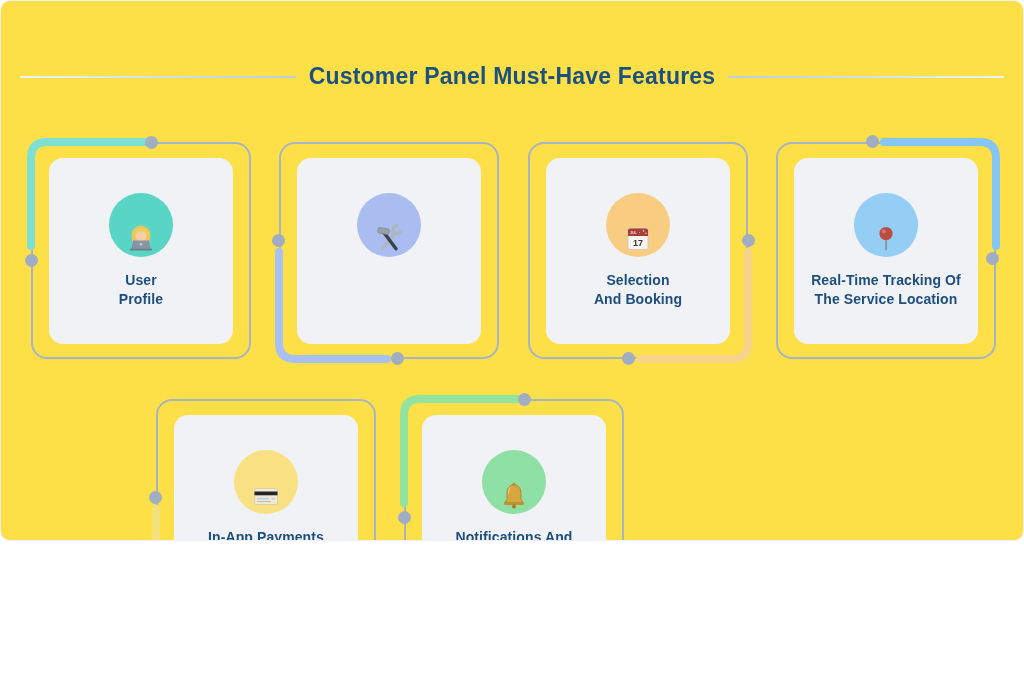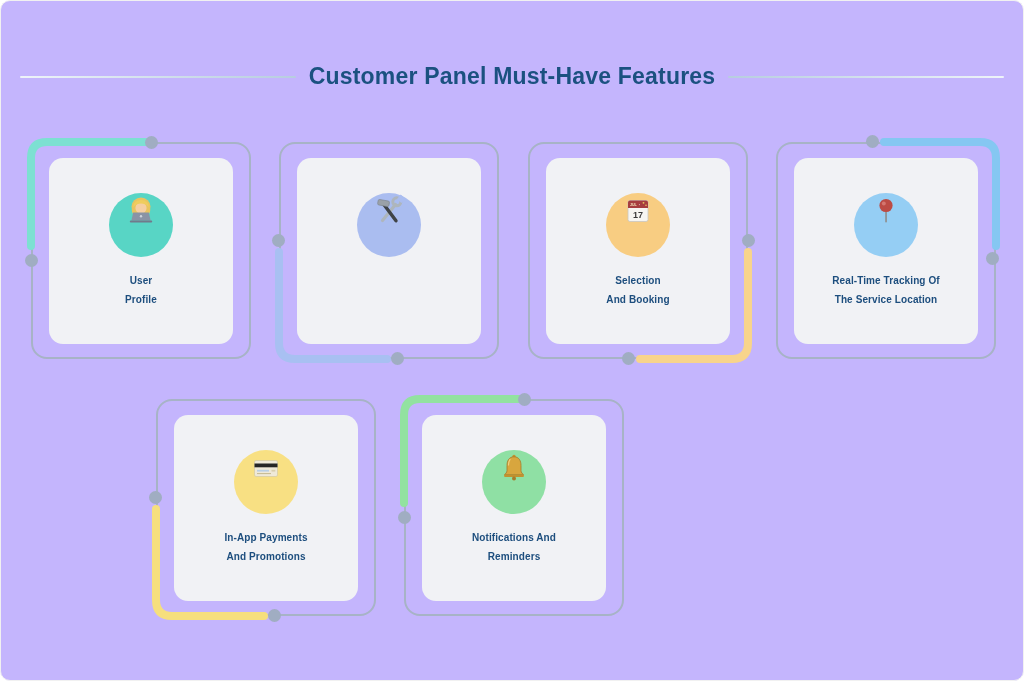--- a/index.html
+++ b/index.html
@@ -1,38 +1,38 @@
 <!DOCTYPE html>
 <html style="--titlec: #1b5180; --labelc: #1d4e7e; --border: #a7b3c6; --dot: #a0adc2; --panel: #f1f2f5;"><head>
 <meta charset="utf-8">
 <style>
   :root{
     --titlec:#1b5180; --labelc:#1d4e7e; --border:#a7b3c6; --dot:#a0adc2; --panel:#f1f2f5;
   }
   *{box-sizing:border-box;}
   html,body{margin:0;padding:0;background:#ffffff;}
   body{font-family:"Liberation Sans",sans-serif;}
-  .canvas{position:relative;width:1024px;height:681px;background:#c4b5fd;border:1px solid #f1f1f1;border-radius:10px;overflow:hidden;}
+  .canvas{position:relative;width:1024px;height:541px;background:#fde047;border:1px solid #f1f1f1;border-radius:10px;overflow:hidden;}
 
   
   .header{position:absolute;top:62px;left:0;right:0;display:flex;align-items:center;justify-content:center;gap:13px;}
   .hline{width:276px;height:2px;border-radius:1px;}
   .hline.left{background:linear-gradient(to right,#eef4f9,#b7cddf);}
   .hline.right{background:linear-gradient(to left,#eef4f9,#b7cddf);}
   .title{font-size:23px;font-weight:700;color:var(--titlec);letter-spacing:.2px;white-space:nowrap;}
 
   
   .card{position:absolute;width:220px;height:217px;}
   .card .border-box{position:absolute;inset:0;border:2px solid var(--border);border-radius:16px;}
   .card svg.accent{position:absolute;left:0;top:0;width:220px;height:217px;overflow:visible;}
   .card svg.accent path{fill:none;stroke:var(--accent);stroke-width:8;stroke-linecap:round;}
   .panel{position:absolute;left:18px;right:18px;top:16px;bottom:15px;background:var(--panel);border-radius:14px;}
-  .circle{position:absolute;left:50%;top:51px;width:64px;height:64px;margin-left:-32px;border-radius:50%;background:var(--circle);display:flex;align-items:flex-start;justify-content:center;}
+  .circle{position:absolute;left:50%;top:51px;width:64px;height:64px;margin-left:-32px;border-radius:50%;background:var(--circle);display:flex;align-items:flex-end;justify-content:center;}
   .circle svg{width:36px;height:36px;display:block;}
-  .label{position:absolute;left:5px;right:5px;top:129px;text-align:center;font-size:10px;line-height:19px;font-weight:700;color:var(--labelc);white-space:pre-line;letter-spacing:.1px;}
+  .label{position:absolute;left:5px;right:5px;top:129px;text-align:center;font-size:14px;line-height:19px;font-weight:700;color:var(--labelc);white-space:pre-line;letter-spacing:.1px;}
   .dot{position:absolute;width:13px;height:13px;border-radius:50%;background:var(--dot);z-index:3;}
 
   
   .dot.tl-a{left:114px;top:-6px;} .dot.tl-b{left:-6px;top:112px;}
   .dot.bl-a{left:-7px;top:92px;}  .dot.bl-b{left:112px;top:210px;}
   .dot.br-a{left:214px;top:92px;} .dot.br-b{left:94px;top:210px;}
   .dot.tr-a{left:90px;top:-7px;}  .dot.tr-b{left:210px;top:110px;}
 
   
   .card.p0{left:30px;top:141px;}  .card.p1{left:278px;top:141px;}

